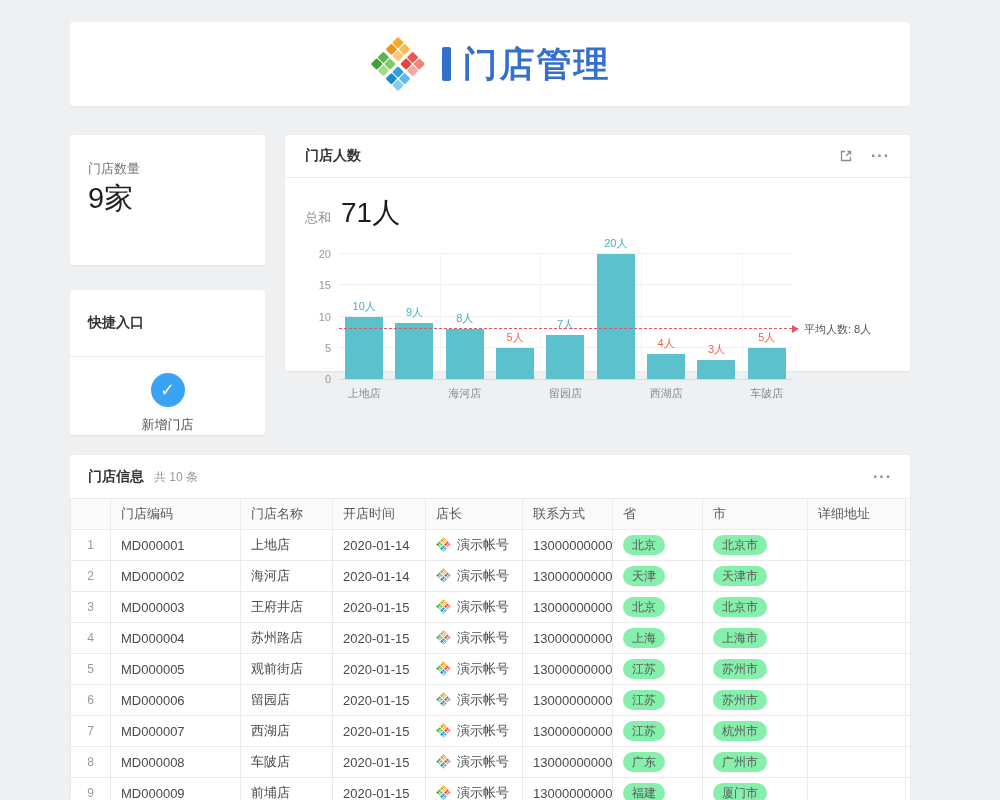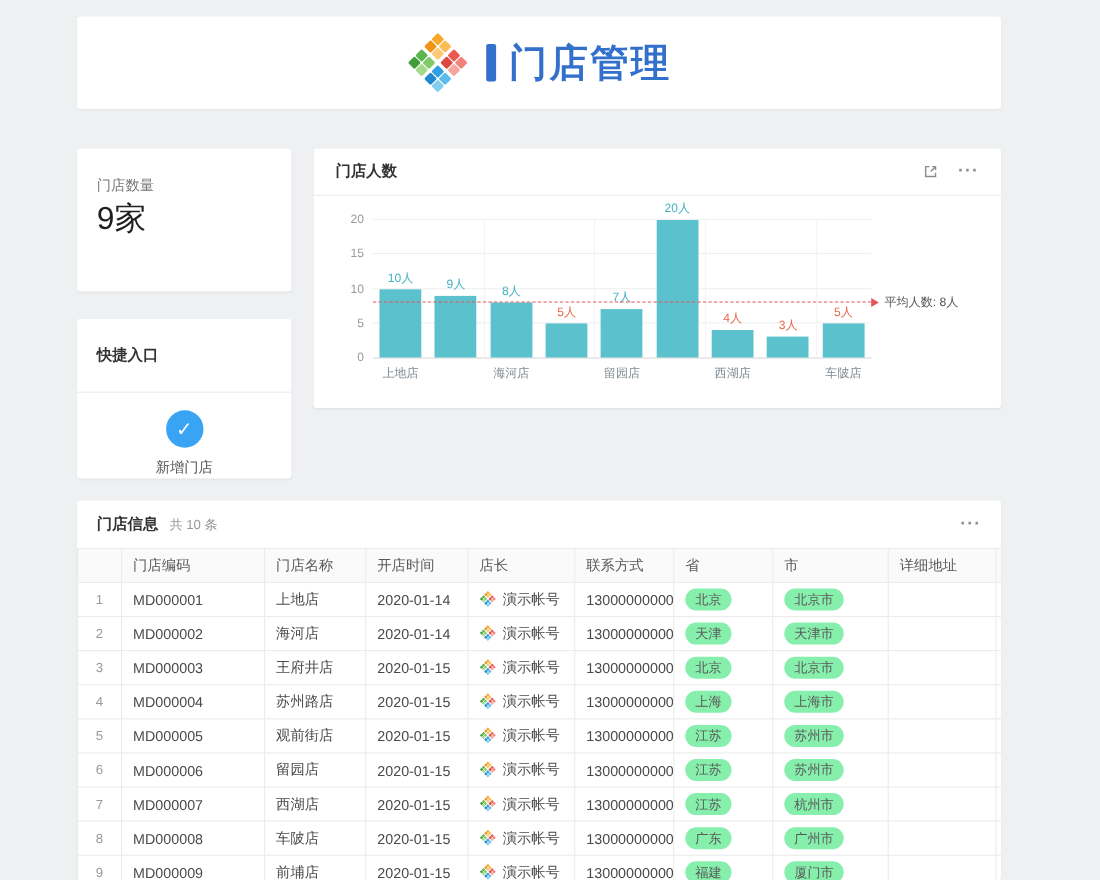--- a/index.html
+++ b/index.html
@@ -6,21 +6,21 @@
   html,body { width:1000px; height:800px; }
   body {
     background:#eef0f2;
     font-family:"Liberation Sans","DejaVu Sans",sans-serif;
     overflow:hidden;
     position:relative;
   }
   .card { background:#fff; border-radius:3px; box-shadow:0 1px 2px rgba(0,0,0,0.05); position:absolute; }
 
   
-  .header-card { left:70px; top:15px; width:840px; height:84px; display:flex; align-items:center; justify-content:center; }
+  .header-card { left:70px; top:22px; width:840px; height:84px; display:flex; align-items:center; justify-content:center; }
   .logo { margin-right:16px; display:flex; }
   .title-bar { width:9px; height:34px; background:#3370cc; border-radius:2px; margin-right:12px; }
   .app-title { font-size:35px; font-weight:700; color:#3370cc; letter-spacing:2px; }
 
   
   .store-count { left:70px; top:135px; width:195px; height:130px; padding:25px 18px; }
   .sc-title { font-size:13px; color:#777; }
   .sc-value { font-size:29px; color:#1f1f1f; margin-top:1px; }
 
   
@@ -120,20 +120,24 @@
       <span class="expand-icon-wrap">
         <svg width="14" height="14" viewBox="0 0 14 14">
           <path d="M6 2.5 H2.5 V11.5 H11.5 V8" fill="none" stroke="#8c8c8c" stroke-width="1.3"></path>
           <path d="M8.5 2.5 H11.5 V5.5" fill="none" stroke="#8c8c8c" stroke-width="1.3"></path>
           <path d="M11.5 2.5 L7.2 6.8" fill="none" stroke="#8c8c8c" stroke-width="1.3"></path>
         </svg>
       </span>
       <span class="dots">···</span>
     </div>
   </div>
+  <div class="hc-total">
+    <span class="total-label">总和</span>
+    <span class="total-value">71人</span>
+  </div>
   <div class="chart">
     <div class="plot">
         <div class="ytick" style="bottom: 0%;">0</div>
         <div class="gridline-h" style="bottom: 25%;"></div>
         <div class="ytick" style="bottom: 25%;">5</div>
         <div class="gridline-h" style="bottom: 50%;"></div>
         <div class="ytick" style="bottom: 50%; margin-top: 43px;">10</div>
         <div class="gridline-h" style="bottom: 75%;"></div>
         <div class="ytick" style="bottom: 75%;">15</div>
         <div class="gridline-h" style="bottom: 100%;"></div>

